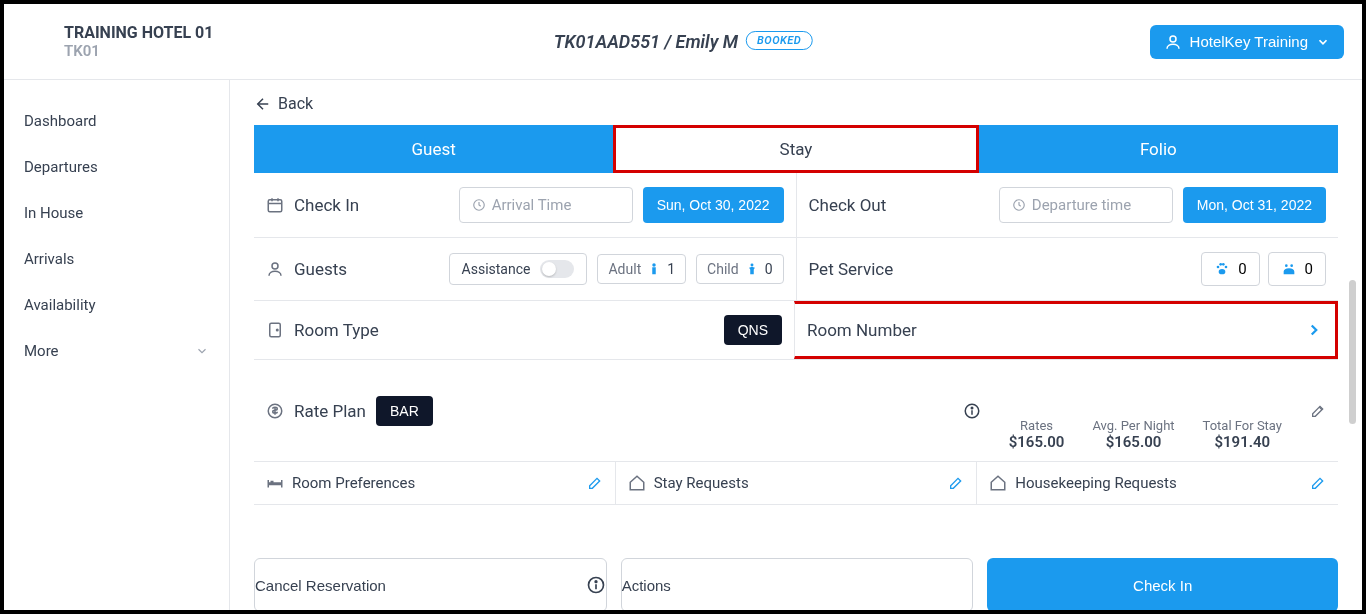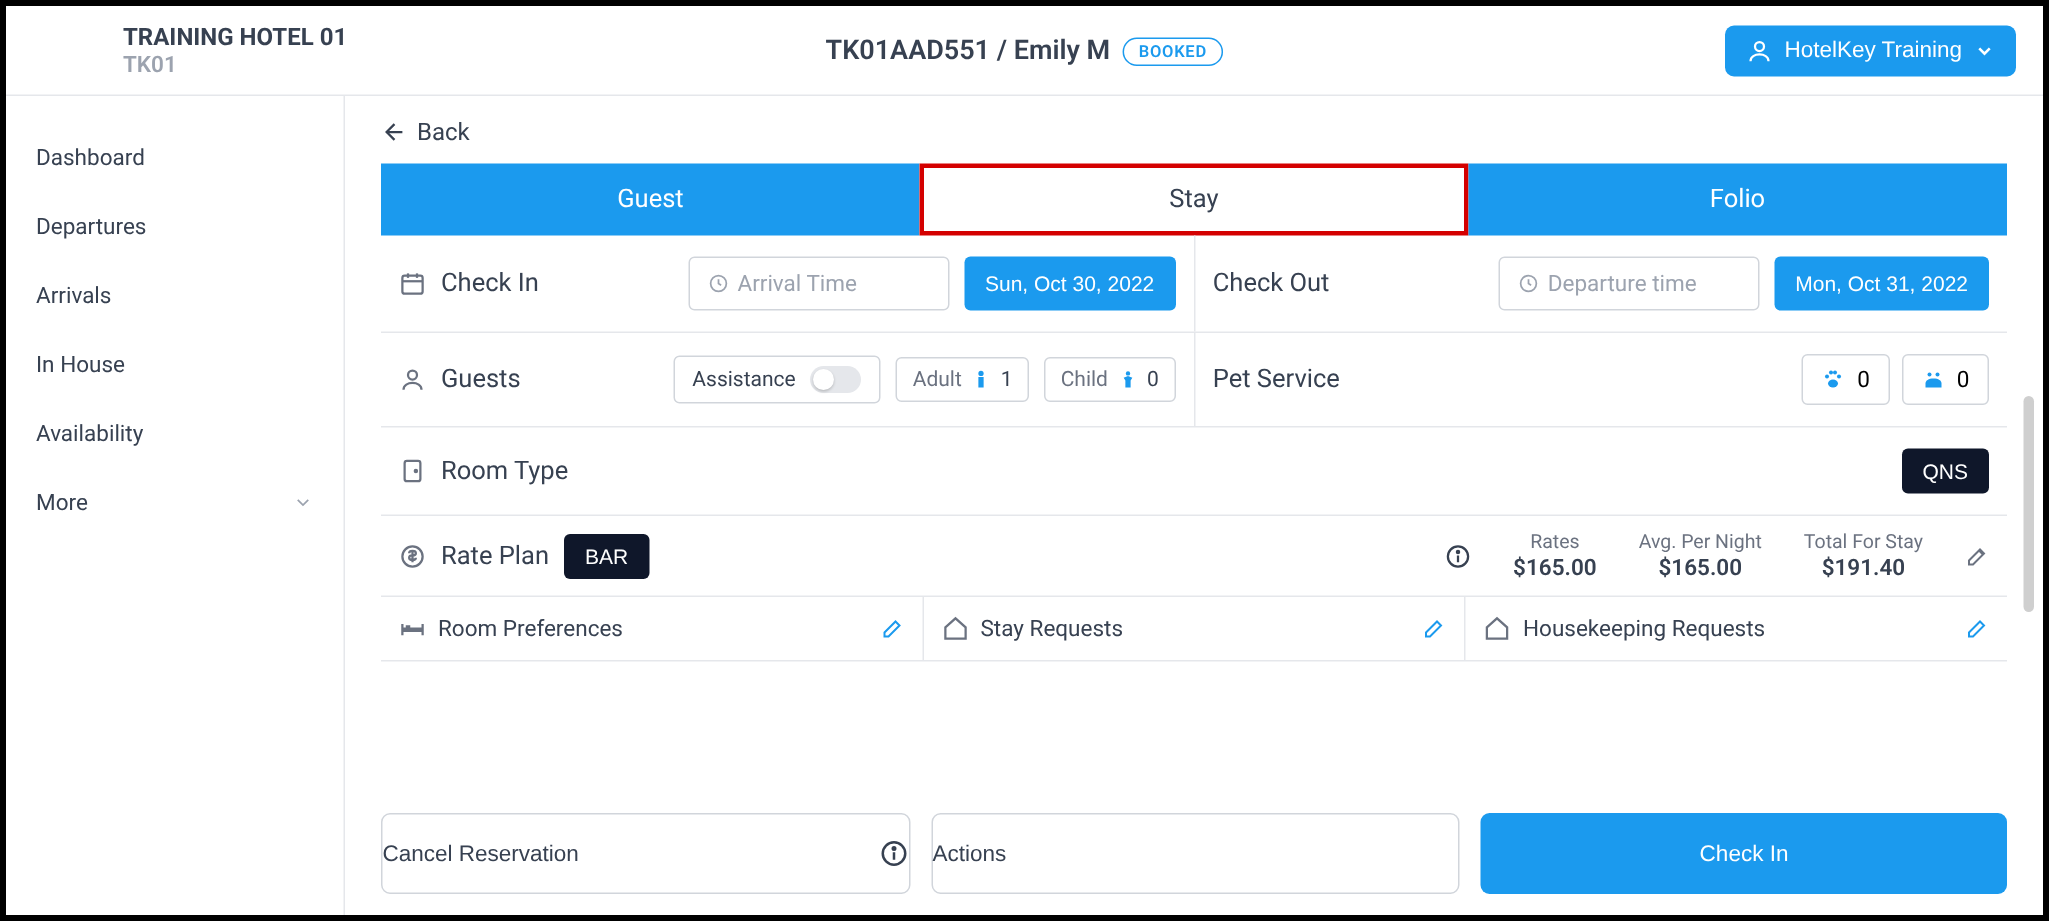--- a/index.html
+++ b/index.html
@@ -1,22 +1,22 @@
 <!DOCTYPE html>
 <html><head>
 <meta charset="utf-8">
 <style>
 * { box-sizing: border-box; margin: 0; padding: 0; }
 body { font-family: -apple-system, BlinkMacSystemFont, "Segoe UI", Roboto, Helvetica, Arial, sans-serif; background: #fff; border: 4px solid #000; width: 1366px; height: 614px; overflow: hidden; position: relative; }
 
-.header { display: flex; align-items: center; justify-content: space-between; padding: 10px 18px 10px 78px; border-bottom: 1px solid #e5e7eb; height: 60px; }
+.header { display: flex; align-items: center; justify-content: space-between; padding: 10px 18px 10px 60px; border-bottom: 1px solid #e5e7eb; height: 76px; }
 .header-left { display: flex; flex-direction: column; }
 .hotel-name { font-size: 16px; font-weight: 700; color: #374151; }
 .hotel-code { font-size: 15px; font-weight: 600; color: #9ca3af; }
-.header-center { display: flex; align-items: flex-end; gap: 8px; position: absolute; left: 50%; transform: translateX(-50%); }
+.header-center { display: flex; align-items: flex-start; gap: 8px; position: absolute; left: 50%; transform: translateX(-50%); font-style: italic; }
 .res-title { font-size: 18px; font-weight: 600; color: #374151; }
 .booked-badge { border: 1px solid #1b9aee; color: #1b9aee; font-size: 11px; font-weight: 600; padding: 2px 10px; border-radius: 12px; letter-spacing: 0.5px; }
 .header-right { }
 .user-btn { background: #1b9aee; color: #fff; border: none; border-radius: 6px; padding: 8px 14px; font-size: 15px; font-weight: 500; display: flex; align-items: center; gap: 8px; cursor: pointer; }
 
 .layout { display: flex; height: calc(100% - 60px); }
 .sidebar { width: 226px; border-right: 1px solid #e5e7eb; padding: 18px 0; }
 .sidebar-item { padding: 14px 20px; font-size: 15px; color: #374151; cursor: pointer; display: flex; align-items: center; justify-content: space-between; }
 .chev-down { color: #9ca3af; }
 
@@ -54,21 +54,21 @@
 
 .badge-btn { background: #0f172a; color: #fff; border: none; border-radius: 4px; padding: 7px 14px; font-size: 14px; font-weight: 500; cursor: pointer; }
 
 .room-number-cell { border: 3px solid #d40000; }
 .chev-right { color: #1b9aee; }
 
 .rate-row { display: flex; align-items: center; padding: 10px 12px; border-bottom: 1px solid #e5e7eb; }
 .rate-left { display: flex; align-items: center; gap: 10px; }
 .rate-right { margin-left: auto; display: flex; align-items: center; gap: 28px; }
 .info-icon { color: #374151; }
-.rate-col { text-align: center; }
+.rate-col { text-align: center; margin-top: 48px; }
 .rate-col .t { font-size: 13px; color: #6b7280; }
 .rate-col .v { font-size: 15px; font-weight: 600; color: #374151; }
 .edit-icon { color: #6b7280; cursor: pointer; }
 
 .req-row { display: flex; border-bottom: 1px solid #e5e7eb; }
 .req-cell { flex: 1; padding: 12px 12px; display: flex; align-items: center; justify-content: space-between; }
 .req-cell + .req-cell { border-left: 1px solid #e5e7eb; }
 .req-label { display: flex; align-items: center; gap: 8px; color: #374151; font-size: 15px; }
 .req-edit { color: #1b9aee; cursor: pointer; }
 
@@ -107,24 +107,24 @@
 
 <div class="layout">
   <div class="sidebar">
     <div class="sidebar-item">
         <span>Dashboard</span>
       </div>
     <div class="sidebar-item">
         <span>Departures</span>
       </div>
     <div class="sidebar-item">
+        <span>In House</span>
+      </div>
+    <div class="sidebar-item">
         <span>Arrivals</span>
-      </div>
-    <div class="sidebar-item">
-        <span>In House</span>
       </div>
     <div class="sidebar-item">
         <span>Availability</span>
       </div>
     <div class="sidebar-item">
       <span>More</span>
       <svg class="chev-down" width="14" height="14" viewBox="0 0 24 24" fill="none" stroke="currentColor" stroke-width="2">
           <polyline points="6 9 12 15 18 9"></polyline>
         </svg>
     </div>
@@ -253,20 +253,28 @@
       <div class="row">
         <div class="cell">
           <div class="cell-label">
             <svg width="18" height="18" viewBox="0 0 24 24" fill="none" stroke="currentColor" stroke-width="2">
                 <rect x="5" y="3" width="14" height="18" rx="2"></rect>
                 <circle cx="15" cy="12" r="1" fill="currentColor"></circle>
               </svg>
             <span>Room Type</span>
           </div>
           <button class="badge-btn">QNS</button>
+        </div>
+        <div class="cell room-number-cell">
+          <div class="cell-label">
+            <span>Room Number</span>
+          </div>
+          <svg class="chev-right" width="18" height="18" viewBox="0 0 24 24" fill="none" stroke="currentColor" stroke-width="3">
+              <polyline points="9 6 15 12 9 18"></polyline>
+            </svg>
         </div>
       </div>
 
       <div class="rate-row">
         <div class="rate-left">
           <svg width="18" height="18" viewBox="0 0 24 24" fill="none" stroke="#6b7280" stroke-width="2">
               <circle cx="12" cy="12" r="9"></circle>
               <path d="M12 7v10M9 9c0-1 1-2 3-2s3 1 3 2-1 2-3 2-3 1-3 2 1 2 3 2 3-1 3-2"></path>
             </svg>
           <span style="font-size:17px;color:#374151">Rate Plan</span>

